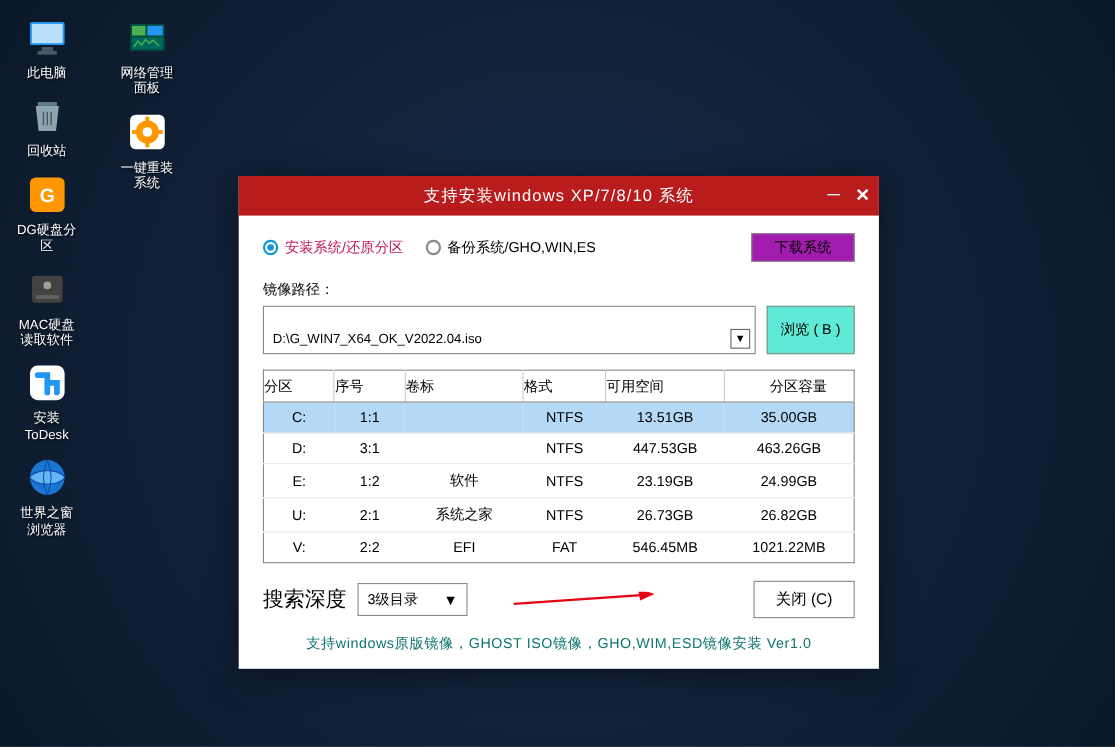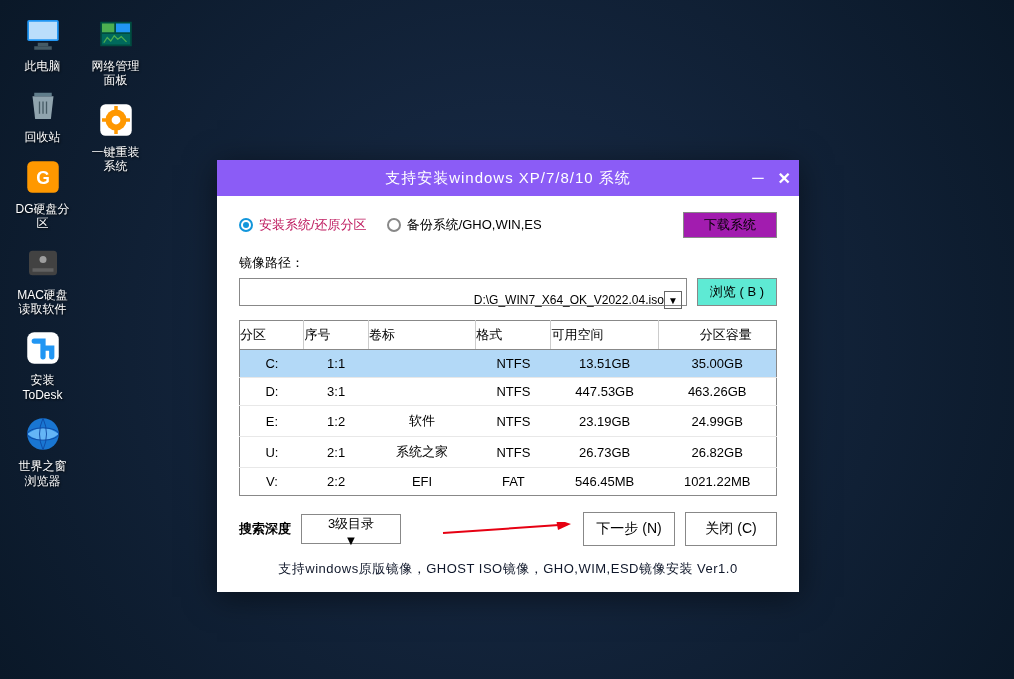--- a/index.html
+++ b/index.html
@@ -1,60 +1,60 @@
 <!DOCTYPE html>
 <html><head>
   <meta charset="utf-8">
   <style>
     * { margin: 0; padding: 0; box-sizing: border-box; font-family: "Microsoft YaHei", Arial, sans-serif; }
     body { width: 1014px; height: 679px; background: radial-gradient(circle at center, #1a2d4a 0%, #0a1828 100%); overflow: hidden; position: relative; }
     
     .desktop-icons { position: absolute; top: 0; left: 0; padding: 10px 10px; }
     .icon-col { display: flex; flex-direction: column; gap: 5px; }
-    .icon-row { display: flex; gap: 8px; }
+    .icon-row { display: flex; gap: 26px; }
     .desktop-icon { width: 65px; display: flex; flex-direction: column; align-items: center; cursor: pointer; padding: 3px; }
     .desktop-icon .icon-img { width: 42px; height: 42px; display: flex; align-items: center; justify-content: center; margin-bottom: 4px; }
     .desktop-icon .label { color: #fff; font-size: 12px; text-align: center; line-height: 1.2; text-shadow: 1px 1px 2px rgba(0,0,0,0.8); }
     
     .installer { position: absolute; left: 217px; top: 160px; width: 582px; background: #fff; box-shadow: 0 5px 30px rgba(0,0,0,0.5); }
-    .titlebar { background: #8b5cf6; height: 36px; display: flex; align-items: center; justify-content: center; position: relative; }
+    .titlebar { background: #b91c1c; height: 36px; display: flex; align-items: center; justify-content: center; position: relative; }
     .titlebar-text { color: #fff; font-size: 15px; letter-spacing: 1px; }
     .win-controls { position: absolute; right: 8px; display: flex; gap: 14px; align-items: center; }
     .win-ctrl { color: #fff; cursor: pointer; font-size: 16px; font-weight: bold; }
     
     .content { padding: 16px 22px 14px 22px; }
     .radio-row { display: flex; align-items: center; gap: 20px; margin-bottom: 16px; }
     .radio-item { display: flex; align-items: center; gap: 6px; cursor: pointer; font-size: 13px; }
     .radio-circle { width: 14px; height: 14px; border: 2px solid #1296db; border-radius: 50%; display: flex; align-items: center; justify-content: center; }
     .radio-circle.sel::after { content: ''; width: 6px; height: 6px; background: #1296db; border-radius: 50%; }
     .radio-circle.unsel { border-color: #888; }
     .radio-item.active { color: #be185d; }
     .dl-btn { margin-left: auto; border: 1px solid #888; padding: 3px 20px; font-size: 13px; cursor: pointer; background: #a21caf; }
     
     .path-label { font-size: 13px; margin-bottom: 6px; }
     .path-row { display: flex; gap: 10px; margin-bottom: 14px; }
-    .path-input { flex: 1; border: 1px solid #888; height: 28px; display: flex; align-items: center; justify-content: flex-end; padding: 16px 4px 0 8px; font-size: 12px; font-family: monospace; }
+    .path-input { flex: 1; border: 1px solid #888; height: 44px; display: flex; align-items: center; justify-content: space-between; padding: 16px 4px 0 8px; font-size: 12px; font-family: monospace; }
     .path-dd { width: 18px; height: 18px; border: 1px solid #666; display: flex; align-items: center; justify-content: center; font-size: 10px; cursor: pointer; }
     .browse-btn { border: 1px solid #888; padding: 0 12px; font-size: 13px; cursor: pointer; background: #5eead4; display: flex; align-items: center; }
     
     .part-table { width: 100%; border: 1px solid #888; border-collapse: collapse; font-size: 13px; }
     .part-table th { border-bottom: 1px solid #888; border-right: 1px solid #ccc; padding: 5px 0; font-weight: normal; text-align: left; background: #fff; }
     .part-table th:last-child { border-right: none; padding-left: 41px; }
     .part-table td { padding: 6px 0; text-align: center; border-bottom: 1px solid #e8e8e8; }
     .part-table tr.selected td { background: #b3d9f7; }
     .part-table tr:last-child td { border-bottom: none; }
     
     .bottom-row { display: flex; align-items: center; margin-top: 16px; gap: 10px; }
-    .depth-label { font-size: 13px; font-weight: bold; }
-    .depth-sel { border: 1px solid #888; height: 30px; width: 100px; display: flex; align-items: center; justify-content: space-between; padding: 0 8px; font-size: 13px; cursor: pointer; flex-direction: column; }
+    .depth-label { font-size: 19px; }
+    .depth-sel { border: 1px solid #888; height: 30px; width: 100px; display: flex; align-items: center; justify-content: space-between; padding: 0 8px; font-size: 13px; cursor: pointer; }
     .arrow-space { flex: 1; position: relative; height: 30px; }
     .arrow { position: absolute; left: 30px; top: 8px; width: 130px; height: 14px; }
     .btn { border: 1px solid #888; height: 34px; width: 92px; font-size: 14px; cursor: pointer; background: #fff; display: flex; align-items: center; justify-content: center; }
     
-    .footer { text-align: center; font-size: 13px; color: #0f172a; margin-top: 14px; letter-spacing: 0.5px; }
+    .footer { text-align: center; font-size: 13px; color: #0f766e; margin-top: 14px; letter-spacing: 0.5px; }
   </style>
 </head>
 <body>
 
 <div class="desktop-icons">
   <div class="icon-row">
     <div class="icon-col" id="col-left">
         <div class="desktop-icon">
           <div class="icon-img">
             <svg width="42" height="42" viewBox="0 0 48 48">
@@ -239,19 +239,18 @@
       <div class="depth-sel">
         <span>3级目录</span>
         <span>▼</span>
       </div>
       <div class="arrow-space">
         <svg class="arrow" viewBox="0 0 130 14">
           <line x1="2" y1="11" x2="118" y2="3" stroke="#e60012" stroke-width="2"></line>
           <polygon points="130,2 115,-3 117,8" fill="#e60012"></polygon>
         </svg>
       </div>
-      <button class="btn">下一步 (N)</button>
       <button class="btn">关闭 (C)</button>
     </div>
 
     <div class="footer">支持windows原版镜像，GHOST ISO镜像，GHO,WIM,ESD镜像安装 Ver1.0</div>
   </div>
 </div>
 
 </body></html>

